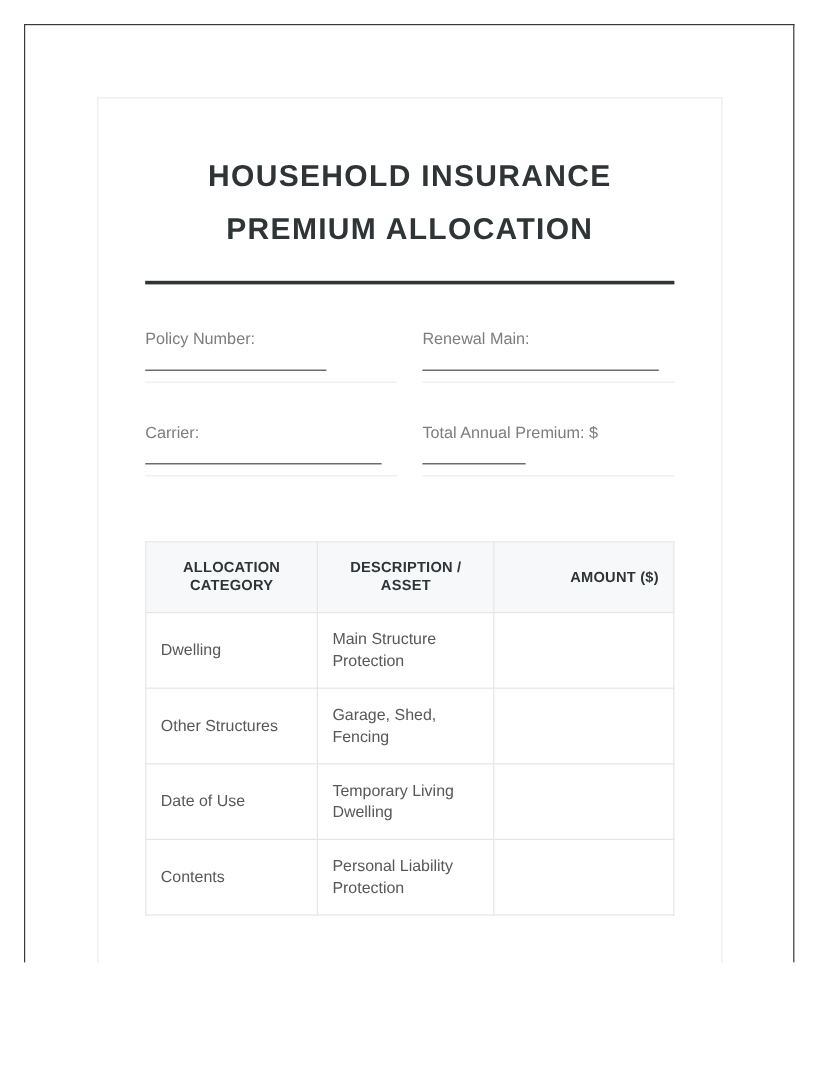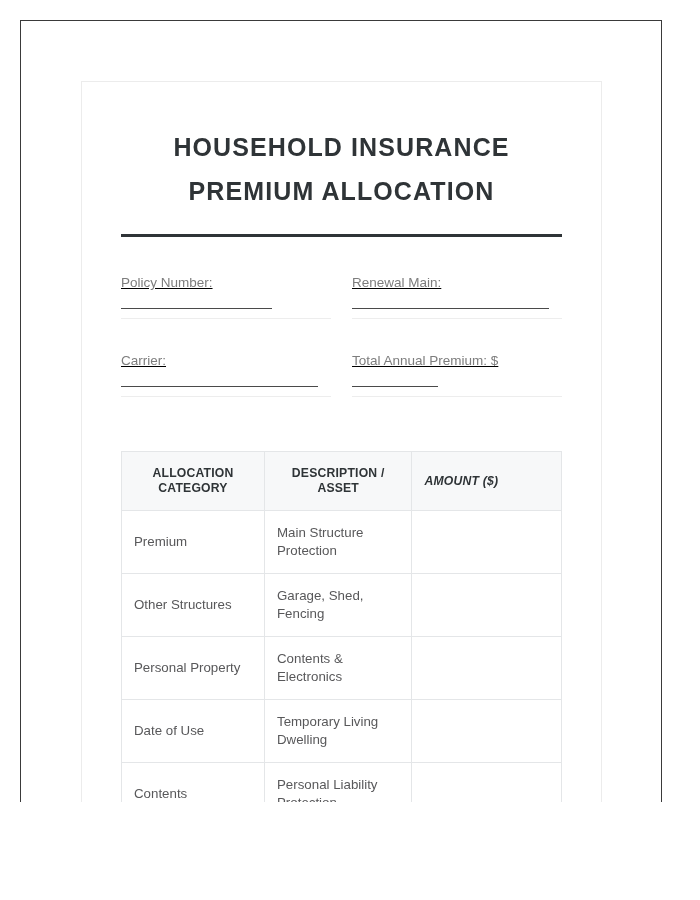--- a/index.html
+++ b/index.html
@@ -65,21 +65,20 @@
     margin: 24px 0 0 0;
   }
 
   
   .form-grid {
     display: grid;
     grid-template-columns: 1fr 1fr;
     column-gap: 21px;
     row-gap: 0;
     margin-top: 37px;
-    text-decoration: underline;
   }
   .field {
     padding-bottom: 9px;
     border-bottom: 1px solid #ededed;
     margin-bottom: 33px;
   }
   .field-label {
     color: #7d7d7d;
     font-size: 13.5px;
     line-height: 17px;
@@ -111,22 +110,21 @@
     background: #f7f8f9;
     color: #2f3437;
     font-size: 12.2px;
     font-weight: bold;
     line-height: 15px;
     letter-spacing: 0.2px;
     padding: 14px 12px;
     text-align: center;
   }
   .alloc-table thead th.col-amount {
-    text-align: left;
-    font-style: italic;
+    text-align: right;
   }
   .col-cat  { width: 32.5%; }
   .col-desc { width: 33.5%; }
   .col-amt  { width: 34%;  }
 
   .alloc-table tbody td {
     color: #58585a;
     font-size: 13.3px;
     line-height: 18px;
     padding: 13px 12px;
@@ -181,32 +179,27 @@
         </colgroup>
         <thead>
           <tr>
             <th>ALLOCATION CATEGORY</th>
             <th>DESCRIPTION / ASSET</th>
             <th class="col-amount">AMOUNT ($)</th>
           </tr>
         </thead>
         <tbody>
           <tr>
-            <td>Premium</td>
+            <td>Dwelling</td>
             <td>Main Structure Protection</td>
             <td class="amount-cell"></td>
           </tr>
           <tr>
             <td>Other Structures</td>
             <td>Garage, Shed, Fencing</td>
-            <td class="amount-cell"></td>
-          </tr>
-          <tr>
-            <td>Personal Property</td>
-            <td>Contents &amp; Electronics</td>
             <td class="amount-cell"></td>
           </tr>
           <tr>
             <td>Date of Use</td>
             <td>Temporary Living Dwelling</td>
             <td class="amount-cell"></td>
           </tr>
           <tr>
             <td>Contents</td>
             <td>Personal Liability Protection</td>

